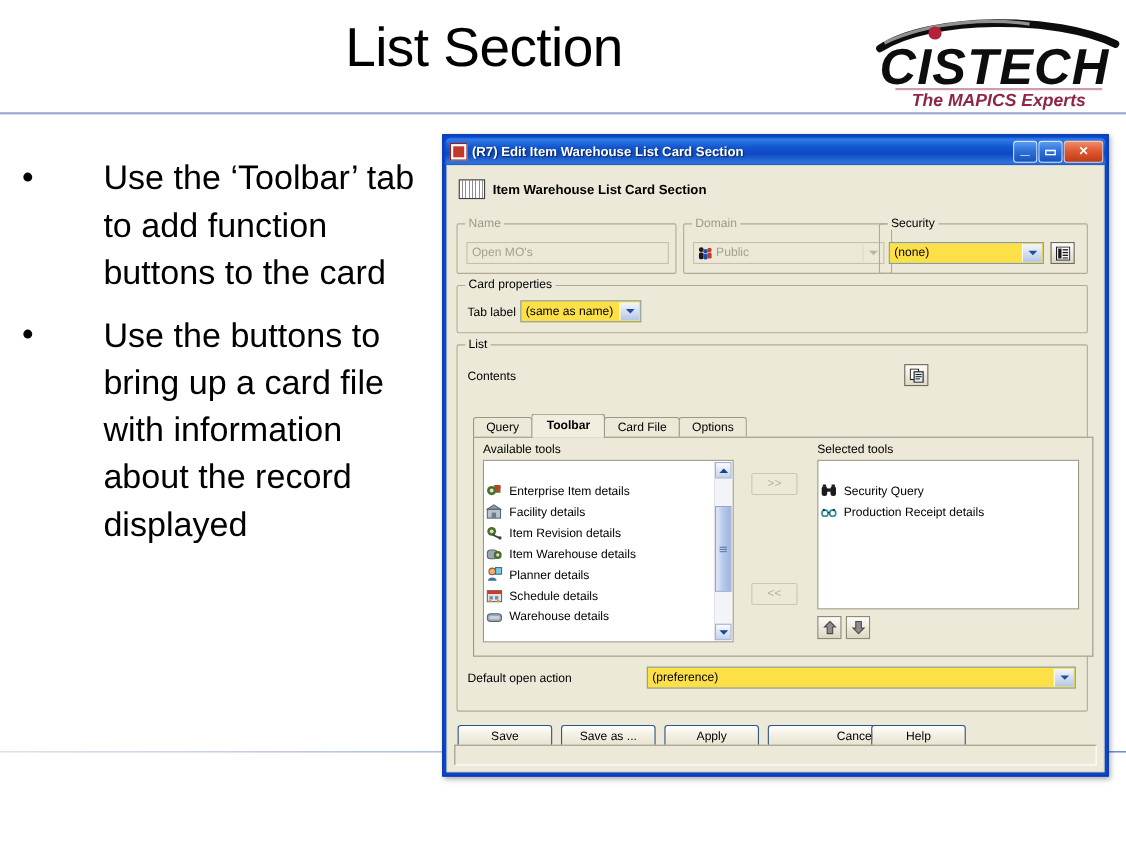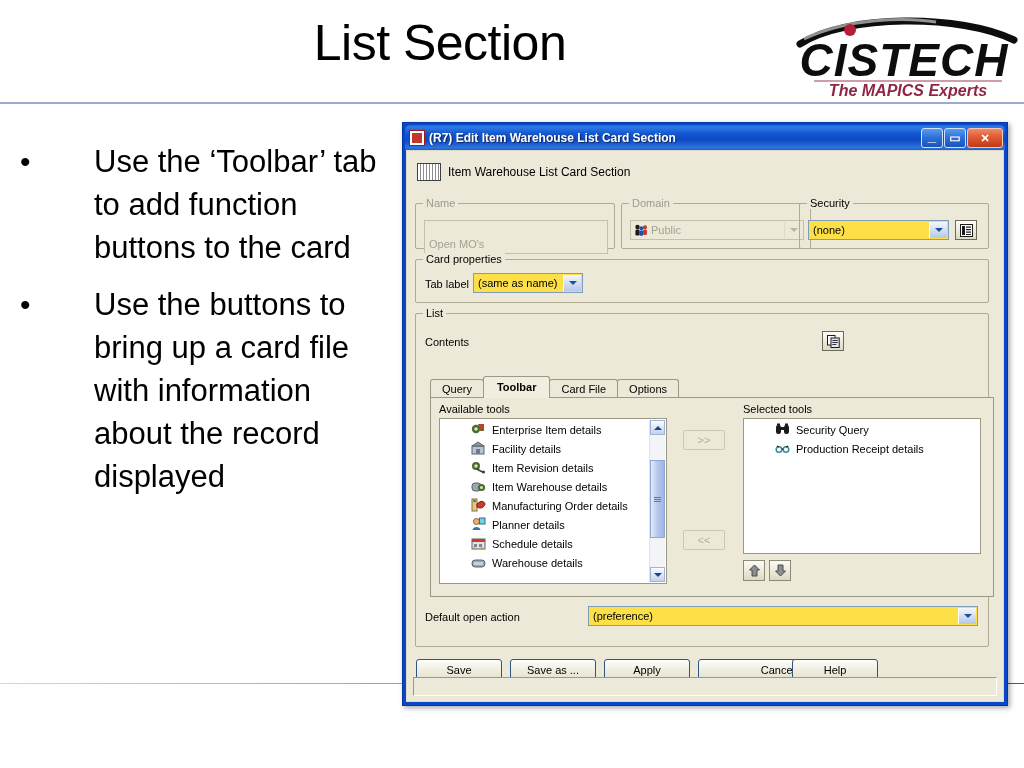--- a/index.html
+++ b/index.html
@@ -166,21 +166,21 @@
   }
   #card-header-icon {
     width: 22px; height: 16px;
     border: 1px solid #404040;
     background: repeating-linear-gradient(to right,
       #ffffff 0 2px, #8e8e8e 2px 3px);
     margin-right: 7px;
     flex: 0 0 auto;
   }
   #card-header-text {
-    font-size: 12px; font-weight: normal; color: #000000;
+    font-size: 12px; font-weight: bold; color: #000000;
   }
 
   
   .group {
     position: absolute;
     border: 1px solid #b2ab94;
     border-radius: 2px;
     box-sizing: border-box;
   }
   .group > .legend {
@@ -194,21 +194,21 @@
   }
   .group.disabled > .legend { color: #9c9a8c; }
 
   
   .txtbox {
     background: #ffffff;
     border: 1px solid #7f9db9;
     box-sizing: border-box;
     font-size: 11px;
     color: #000000;
-    padding: 16px 4px;
+    padding: 2px 4px;
     height: 20px;
     line-height: 15px;
     overflow: hidden;
     white-space: nowrap;
   }
   .txtbox.disabled {
     background: #ece9d8;
     border-color: #c6c0ab;
     color: #a5a192;
   }
@@ -301,21 +301,21 @@
 
   .listlabel { position: absolute; font-size: 11px; color: #000000; }
 
   .listbox {
     position: absolute;
     background: #ffffff;
     border: 1px solid #9c9883;
     box-sizing: border-box;
     overflow: hidden;
   }
-  .listbox .inner { padding: 1px 0 0 2px; margin-left: 29px; }
+  .listbox .inner { padding: 18px 0 0 2px; }
   .li {
     display: flex; align-items: center;
     height: 19px;
     font-size: 11px;
     color: #000000;
     white-space: nowrap;
   }
   .li .ico {
     width: 16px; height: 15px;
     margin-right: 5px;
@@ -577,30 +577,20 @@
                       <rect x="1" y="4" width="9" height="8" rx="3" fill="#9aa6b4" stroke="#5a6470"></rect>
                       <circle cx="10.5" cy="8.5" r="3.6" fill="#4b6b2f"></circle>
                       <circle cx="10.5" cy="8.5" r="1.5" fill="#d8e6c2"></circle>
                     </svg>
                 </span>
                 <span>Item Warehouse details</span>
               </div>
               <div class="li">
                 <span class="ico">
                   <svg width="15" height="14" viewBox="0 0 15 14">
-                      <rect x="1" y="1" width="5" height="12" fill="#e0c98a" stroke="#8a6f2b"></rect>
-                      <path d="M6 6 C 10 2, 13 3, 14 6 C 13 10, 9 11, 6 9 Z" fill="#cc3b2a" stroke="#7d2016"></path>
-                      <circle cx="3.5" cy="3" r="1.2" fill="#5b5b5b"></circle>
-                    </svg>
-                </span>
-                <span>Manufacturing Order details</span>
-              </div>
-              <div class="li">
-                <span class="ico">
-                  <svg width="15" height="14" viewBox="0 0 15 14">
                       <circle cx="5.5" cy="4.5" r="3" fill="#e8b27a" stroke="#8a5a2b"></circle>
                       <path d="M1.5 13 C 2 9, 9 9, 9.5 13 Z" fill="#3f6fa8"></path>
                       <rect x="8.5" y="1" width="5.5" height="6" fill="#7ecbe8" stroke="#2f6f8f"></rect>
                     </svg>
                 </span>
                 <span>Planner details</span>
               </div>
               <div class="li">
                 <span class="ico">
                   <svg width="15" height="14" viewBox="0 0 15 14">

